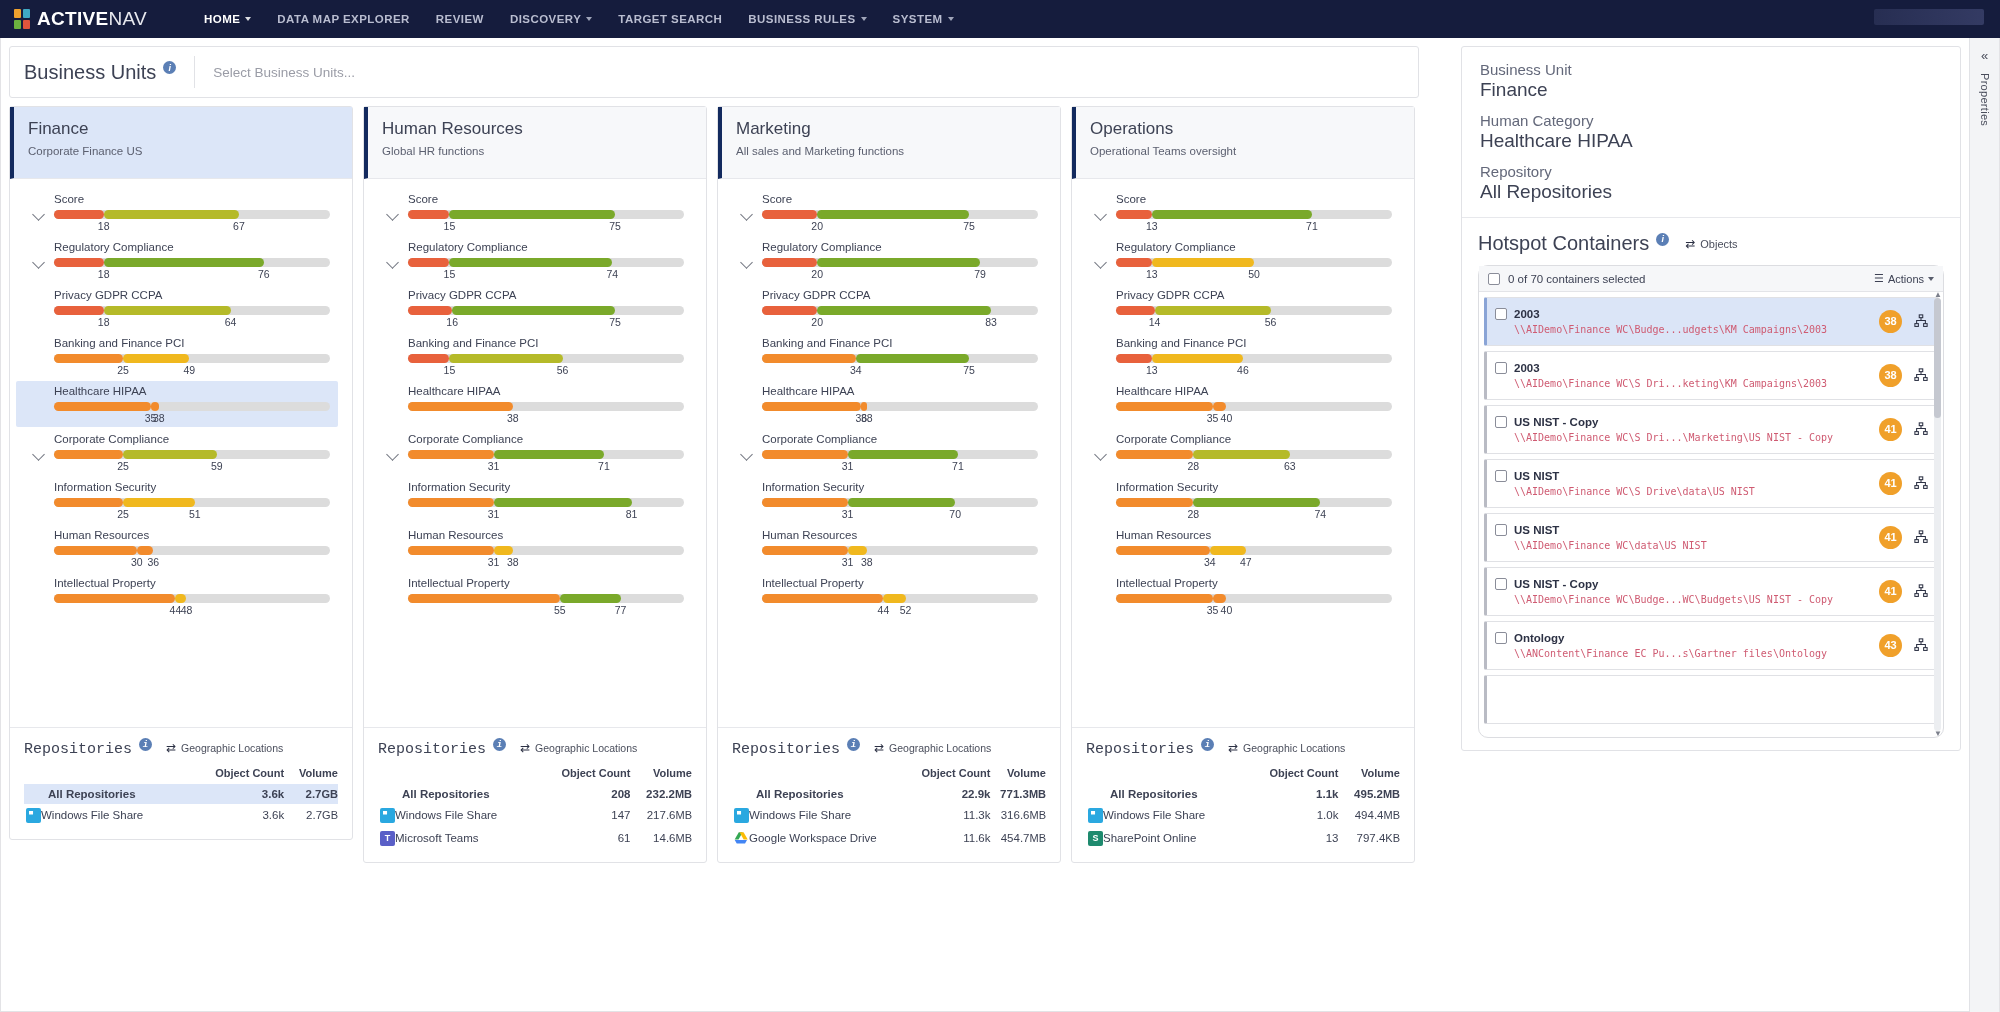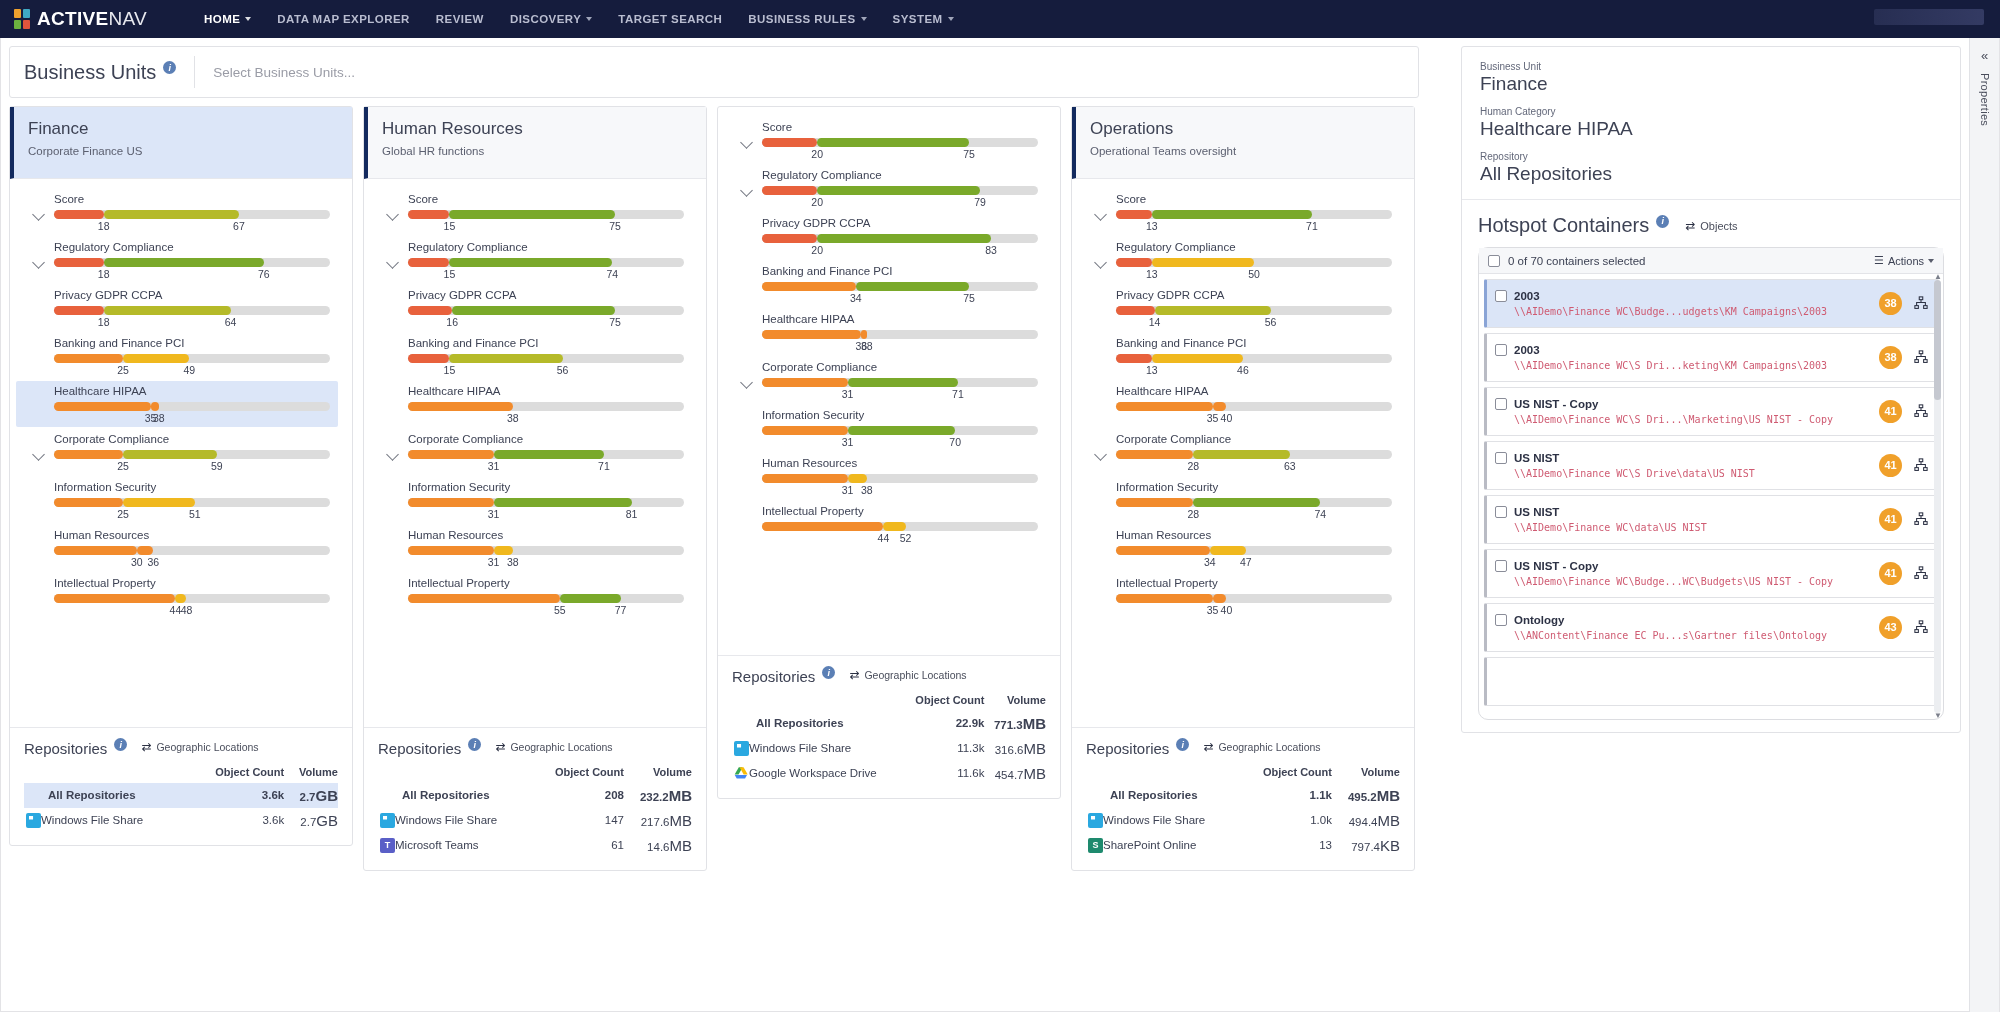--- a/index.html
+++ b/index.html
@@ -81,49 +81,49 @@
   .bar-wrap { margin-left:38px; margin-right:4px; position:relative; height:9px; margin-top:3px; }
   .bar-bg { position:absolute; left:0; right:0; height:9px; background:#dcdcdc; border-radius:5px; }
   .bar-a { position:absolute; left:0; height:9px; border-radius:5px; }
   .bar-b { position:absolute; height:9px; border-radius:5px; }
   .nums { position:relative; height:14px; margin-left:38px; margin-right:4px; }
   .num { position:absolute; font-size:10.5px; color:#3d4254; transform:translateX(-50%); top:1px; white-space:nowrap;}
 
   
   .repos { border-top:1px solid #e7e8ec; padding:10px 14px 12px 14px; }
   .repos-head { display:flex; align-items:center; gap:14px; }
-  .repos-title { font-size:15px; color:#3d4254; }
+  .repos-title { font-size:15px; color:#3d4254;font-family:Liberation Mono, monospace; }
   .geo { display:flex; align-items:center; gap:5px; font-size:10.5px; color:#4a4e5c; cursor:pointer;}
   .swap-ic { font-size:12px; color:#2c3144; line-height:1; }
   table.rtab { width:100%; border-collapse:collapse; margin-top:7px; }
   table.rtab th {
     font-size:11px; color:#3d4254; font-weight:700; text-align:right; padding:2px 0 5px 0;
   }
   table.rtab th.lbl { text-align:left; }
   table.rtab td { font-size:11.5px; color:#3d4254; padding:4px 0; }
   table.rtab td.val { text-align:right; }
   table.rtab tr.allrow td { font-weight:700; }
   table.rtab tr.allrow.sel td { background:#dce6f8; }
   .repo-name-cell { display:flex; align-items:center; padding-left:2px;}
   .repo-ico { width:15px; height:15px; flex:0 0 15px; border-radius:2px; }
   .ico-win { background:#2aa8e0; position:relative; }
   .ico-win::after{content:"";position:absolute;inset:3px;background:#fff;clip-path:polygon(0 0,45% 0,45% 45%,0 45%,0 0);box-shadow:0 0 0 0 #fff;}
   .ico-teams { background:#5a5fc7; color:#fff; font-size:9px; font-weight:700; display:flex;align-items:center;justify-content:center;}
   .ico-gdrive { background:#fff; position:relative; }
   .ico-sp { background:#1e8a6e; color:#fff; font-size:9px; font-weight:700; display:flex;align-items:center;justify-content:center;}
-  .unit { font-size:15px; }
+  .unit { font-size:11px; }
   .allrow td.lbl { padding-left:24px; }
 
   
   .right-panel {
     position:absolute; right:38px; top:8px; width:500px;
     background:#fff; border:1px solid #e1e2e6; border-radius:3px;
   }
   .rp-meta { padding:14px 18px 14px 18px; border-bottom:1px solid #e7e8ec;}
-  .meta-k { font-size:10px; color:#63687a; margin-bottom:1px; }
+  .meta-k { font-size:15px; color:#63687a; margin-bottom:1px; }
   .meta-v { font-size:19px; color:#3d4254; font-weight:400; margin-bottom:11px; }
   .meta-v:last-child { margin-bottom:0; }
   .rp-body { padding:14px 16px 12px 16px; }
   .rp-title-row { display:flex; align-items:center; gap:16px; margin-bottom:10px;}
   .rp-title { font-size:20px; color:#3d4254; }
   .objects-link { display:flex; align-items:center; gap:5px; font-size:11px; color:#4a4e5c; cursor:pointer;}
   .list-box { border:1px solid #dcdde1; border-radius:10px; }
   .list-top {
     display:flex; align-items:center; justify-content:space-between;
     background:#f6f7f9; padding:6px 9px; border-bottom:1px solid #e3e4e8;
@@ -529,20 +529,24 @@
                       </div>
                     </td>
                     <td class="val">61</td>
                     <td class="val"><span>14.6</span><span class="unit">MB</span></td>
                   </tr>
                 </tbody>
               </table>
             </div>
           </div>
           <div class="card">
+            <div class="card-head">
+              <div class="card-title">Marketing</div>
+              <div class="card-sub">All sales and Marketing functions</div>
+            </div>
             <div class="scores">
               <div class="srow">
                 <span class="chev"></span>
                 <div class="srow-label">Score</div>
                 <div class="bar-wrap">
                   <div class="bar-bg"></div>
                   <div class="bar-a" style="width:20%;background:#e8613c"></div>
                   <div class="bar-b" style="left:20%;width:55%;background:#7aa92a"></div>
                 </div>
                 <div class="nums">

